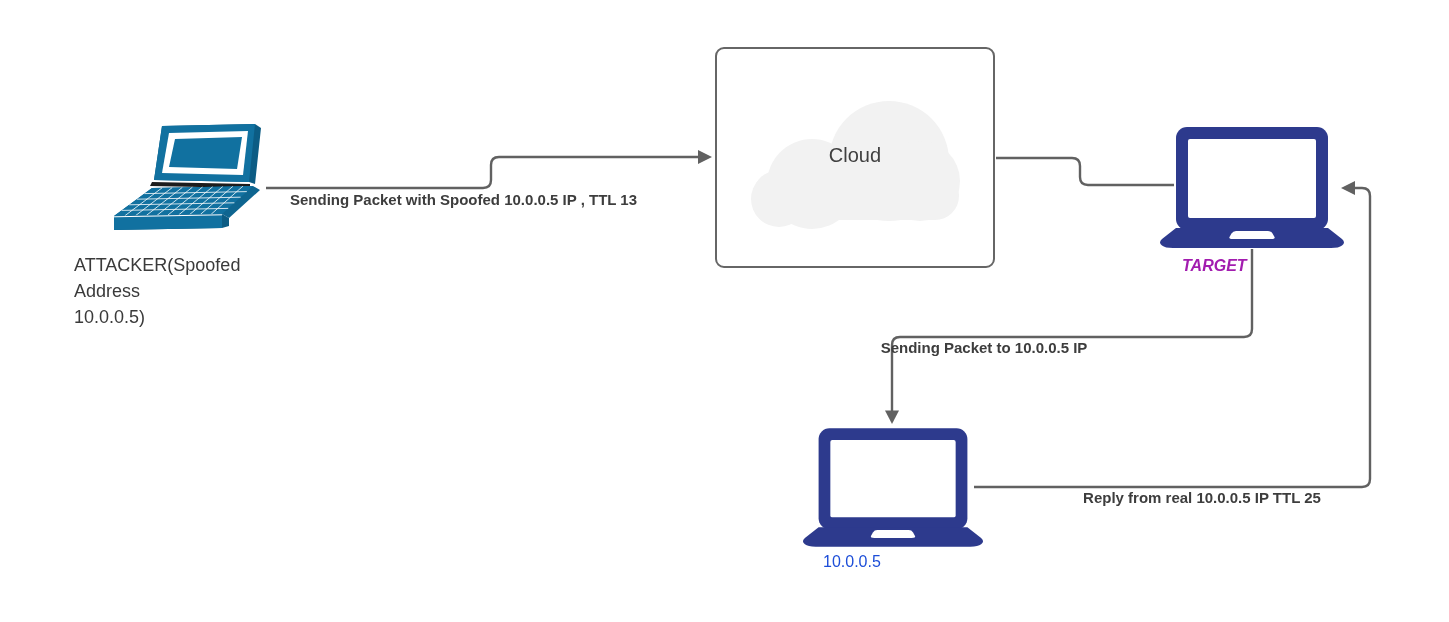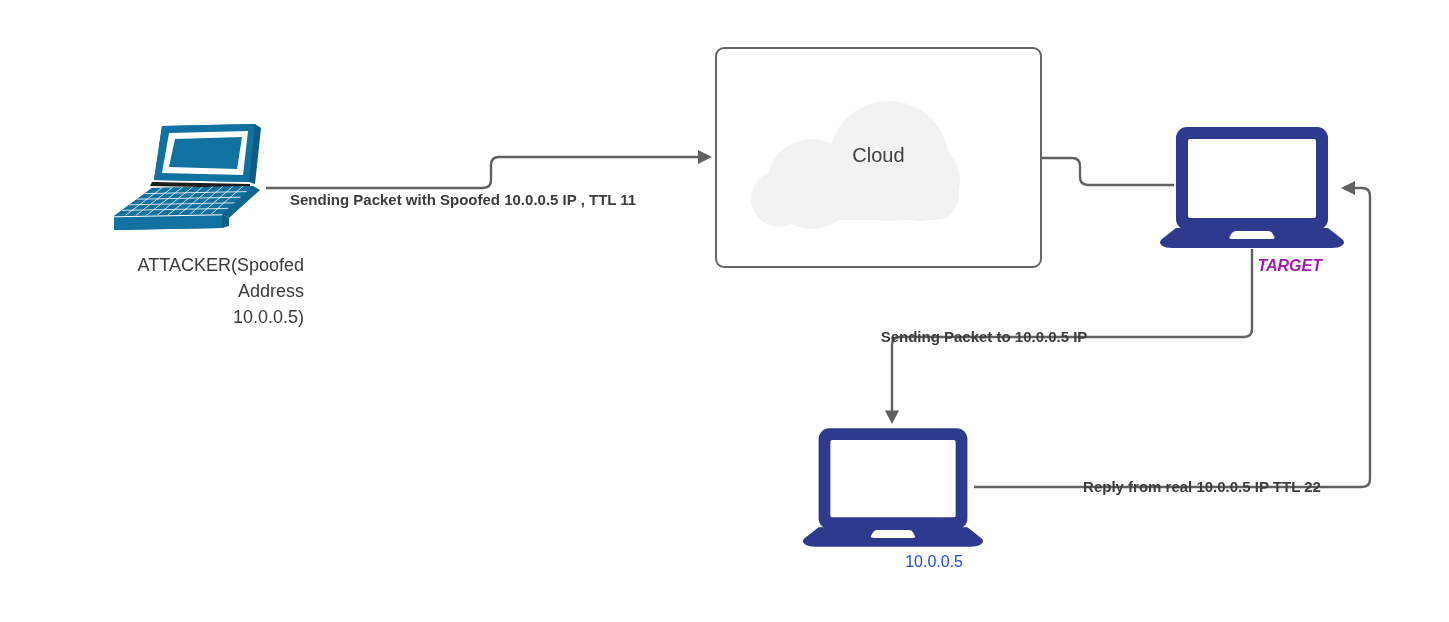--- a/index.html
+++ b/index.html
@@ -5,29 +5,29 @@
   html,body{margin:0;padding:0;background:#ffffff;}
   .canvas{
     position:relative;width:1449px;height:622px;background:#ffffff;overflow:hidden;
     font-family:"Liberation Sans", sans-serif;
   }
   #connector-layer{position:absolute;left:0;top:0;pointer-events:none;}
   .edge-label{
     position:absolute;font-size:15px;font-weight:bold;color:#3d3d3d;
     white-space:nowrap;z-index:5;
   }
-  .edge-label.centered{text-align:center;}
+  .edge-label.centered{text-align:center;margin-top:11px;}
   .node-label{
-    position:absolute;color:#3a3a3a;text-align:right;z-index:4;
+    position:absolute;color:#3a3a3a;text-align:left;z-index:4;
   }
   #attacker-label{font-size:18px;line-height:26px;white-space:pre-line;width:230px;}
   #target-label{font-size:16px;font-weight:bold;font-style:italic;color:#a21caf;width:140px;}
   #realhost-label{font-size:16px;color:#1d4ed8;width:140px;}
   .cloud-box{
-    position:absolute;left:715px;top:47px;width:327px;height:221px;
+    position:absolute;left:715px;top:47px;width:280px;height:221px;
     background:#ffffff;border:2.5px solid #666666;border-radius:9px;box-sizing:border-box;
     z-index:2;
   }
   .cloud-label{
     position:absolute;left:0;top:95px;width:100%;text-align:center;
     font-size:20px;color:#404040;z-index:3;
   }
   .node-icon{position:absolute;z-index:2;line-height:0;}
 </style>
 </head>
@@ -80,21 +80,21 @@
       <polygon points="14,94 122,92 129,96 129,104 122,106 14,108" fill="#0c5c84"></polygon>
       <polygon points="14,94 122,92 122,106 14,108" fill="#1171a0"></polygon>
       <line x1="14" y1="94.8" x2="122" y2="92.8" stroke="#ffffff" stroke-width="1"></line>
     </svg>
   </div>
 
   <div id="attacker-label" class="node-label" style="left:74px;top:252px;">ATTACKER(Spoofed
 Address
 10.0.0.5)</div>
 
-  <div class="edge-label" style="left:290px;top:191px;">Sending Packet with Spoofed 10.0.0.5 IP , TTL 11</div>
+  <div class="edge-label" style="left:290px;top:191px;">Sending Packet with Spoofed 10.0.0.5 IP , TTL 13</div>
 
   <div class="cloud-box">
     <svg width="275" height="216" viewBox="0 0 275 216">
       <g fill="#f2f2f2">
         <circle cx="172" cy="112" r="60"></circle>
         <circle cx="95" cy="135" r="45"></circle>
         <circle cx="62" cy="150" r="28"></circle>
         <circle cx="203" cy="132" r="40"></circle>
         <rect x="36" y="122" width="206" height="49" rx="24"></rect>
       </g>
@@ -119,15 +119,15 @@
     <svg width="186" height="119" viewBox="0 0 190 121">
       <rect x="19" y="0" width="152" height="103" rx="11" fill="#2d3a8d"></rect>
       <rect x="31" y="12" width="128" height="79" rx="2" fill="#ffffff"></rect>
       <path d="M19 101 L171 101 L185 112 Q189 115.5 185 118.5 Q182 121 174 121 L16 121 Q8 121 5 118.5 Q1 115.5 5 112 Z" fill="#2d3a8d"></path>
       <path d="M79 104 L111 104 Q114 104 115.5 106.5 L117.5 110 Q118.5 112 114 112 L76 112 Q71.5 112 72.5 110 L74.5 106.5 Q76 104 79 104 Z" fill="#ffffff"></path>
     </svg>
   </div>
 
   <div id="realhost-label" class="node-label" style="left:823px;top:553px;">10.0.0.5</div>
 
-  <div class="edge-label centered" style="left:1052px;top:478px;width:300px;">Reply from real 10.0.0.5 IP TTL 22</div>
+  <div class="edge-label centered" style="left:1052px;top:478px;width:300px;">Reply from real 10.0.0.5 IP TTL 25</div>
 
 </div>
 
 </body></html>

